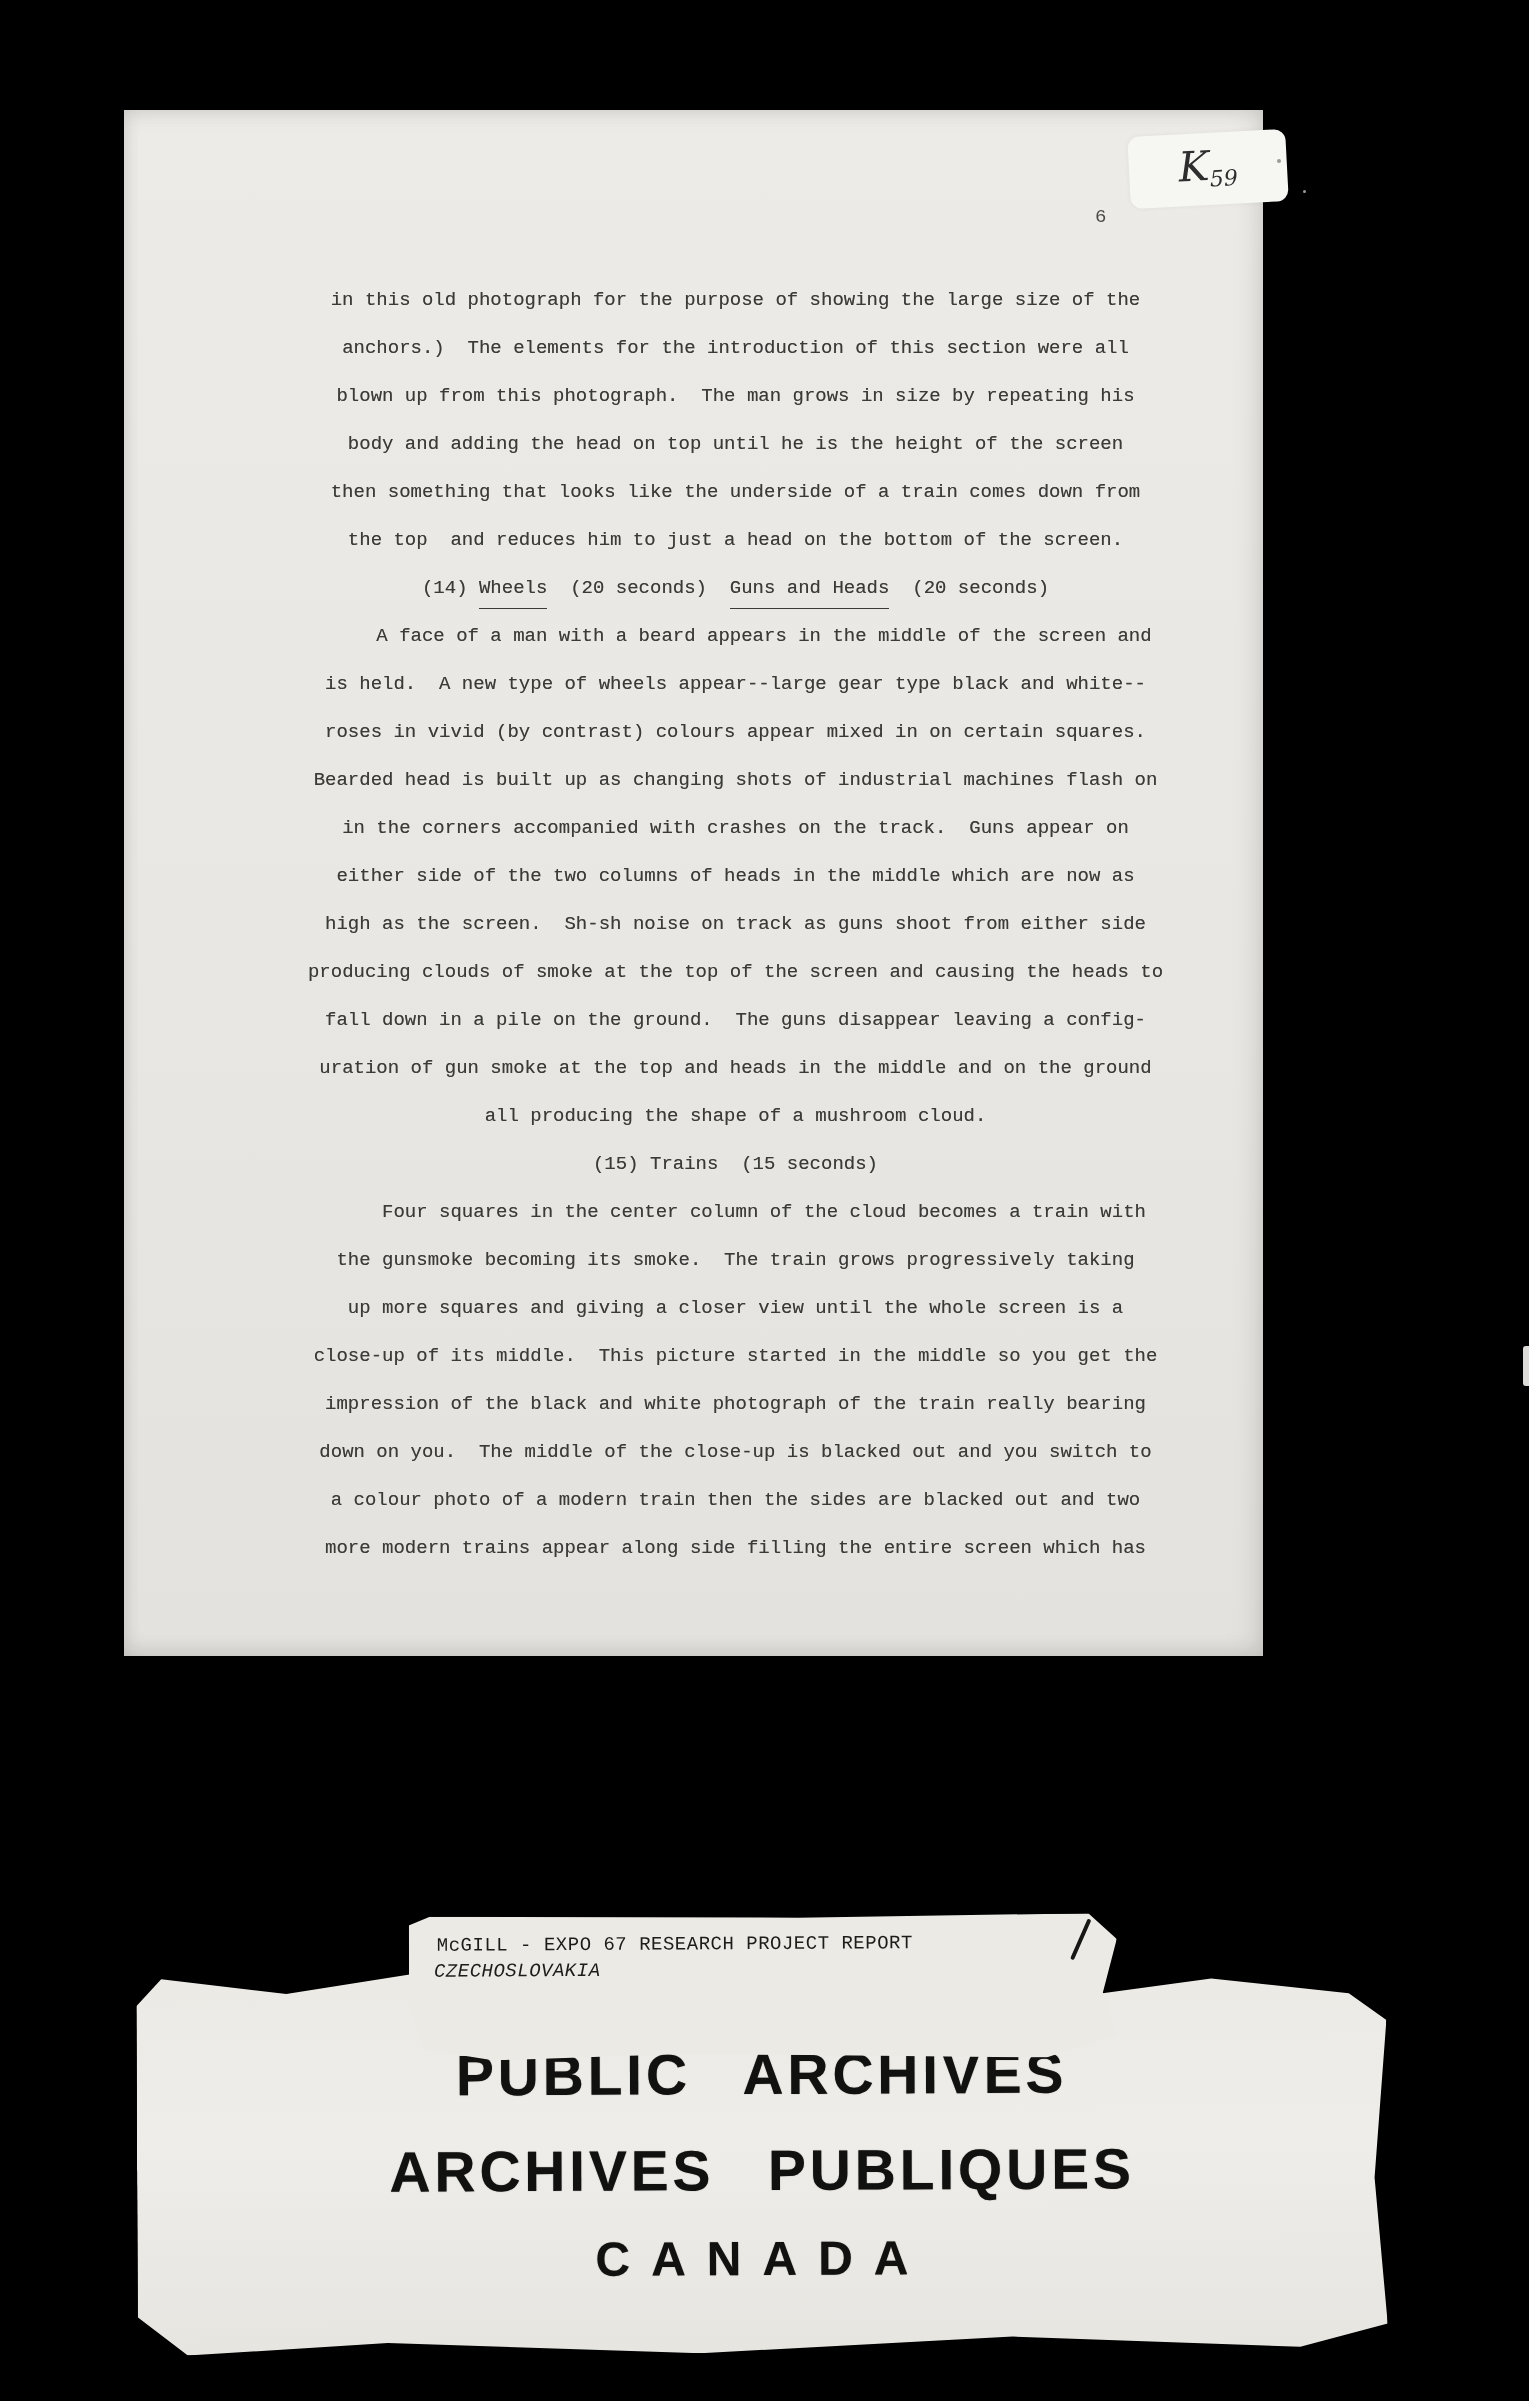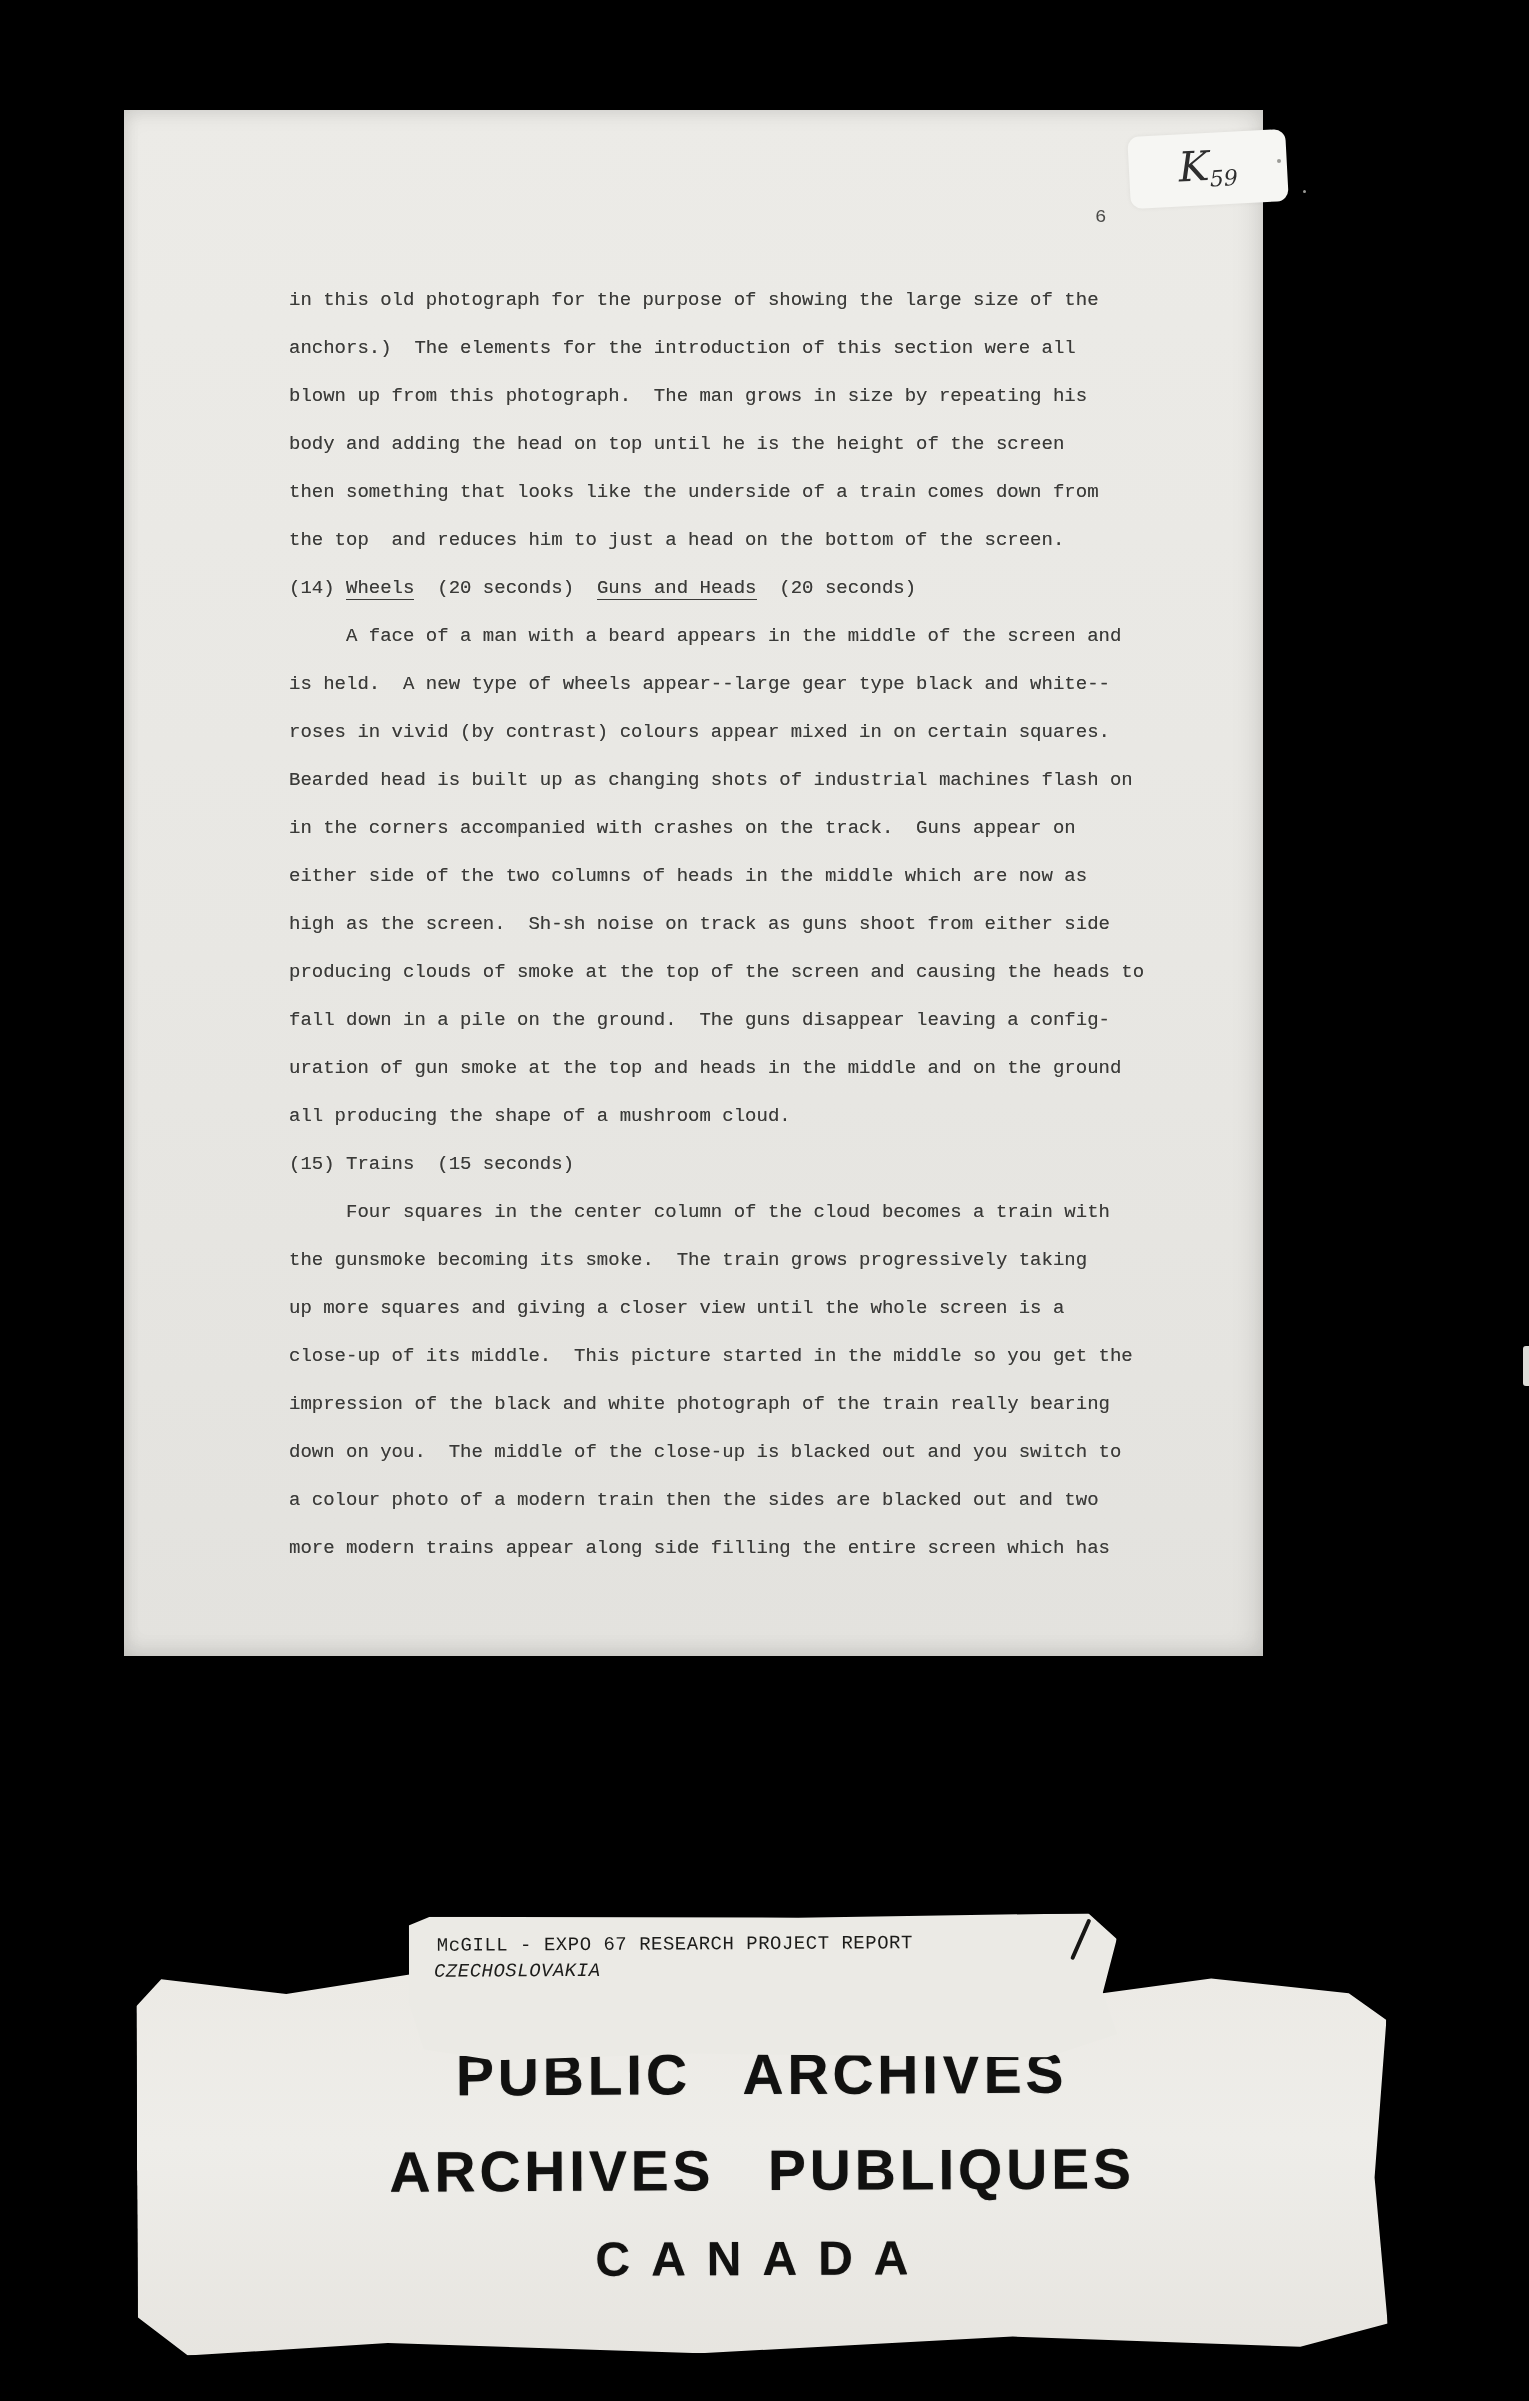--- a/index.html
+++ b/index.html
@@ -64,24 +64,24 @@
     position: absolute;
     left: 165px;
     top: 166px;
     width: 893px;
     font-size: 19px;
     line-height: 48px;
     color: #3a3a38;
     text-shadow: 0 0 0.5px rgba(58,58,56,0.55);
     white-space: pre;
   }
-  .tline { height: 48px; }
+  .tline { height: 48px; text-align: center; }
   .tline .u {
     border-bottom: 1.4px solid #3a3a38;
-    padding-bottom: 0;
+    padding-bottom: 9px;
   }
 
   
   .speck {
     position: absolute;
     border-radius: 50%;
     background: #9a9a96;
   }
   .edge-sliver {
     position: absolute;

